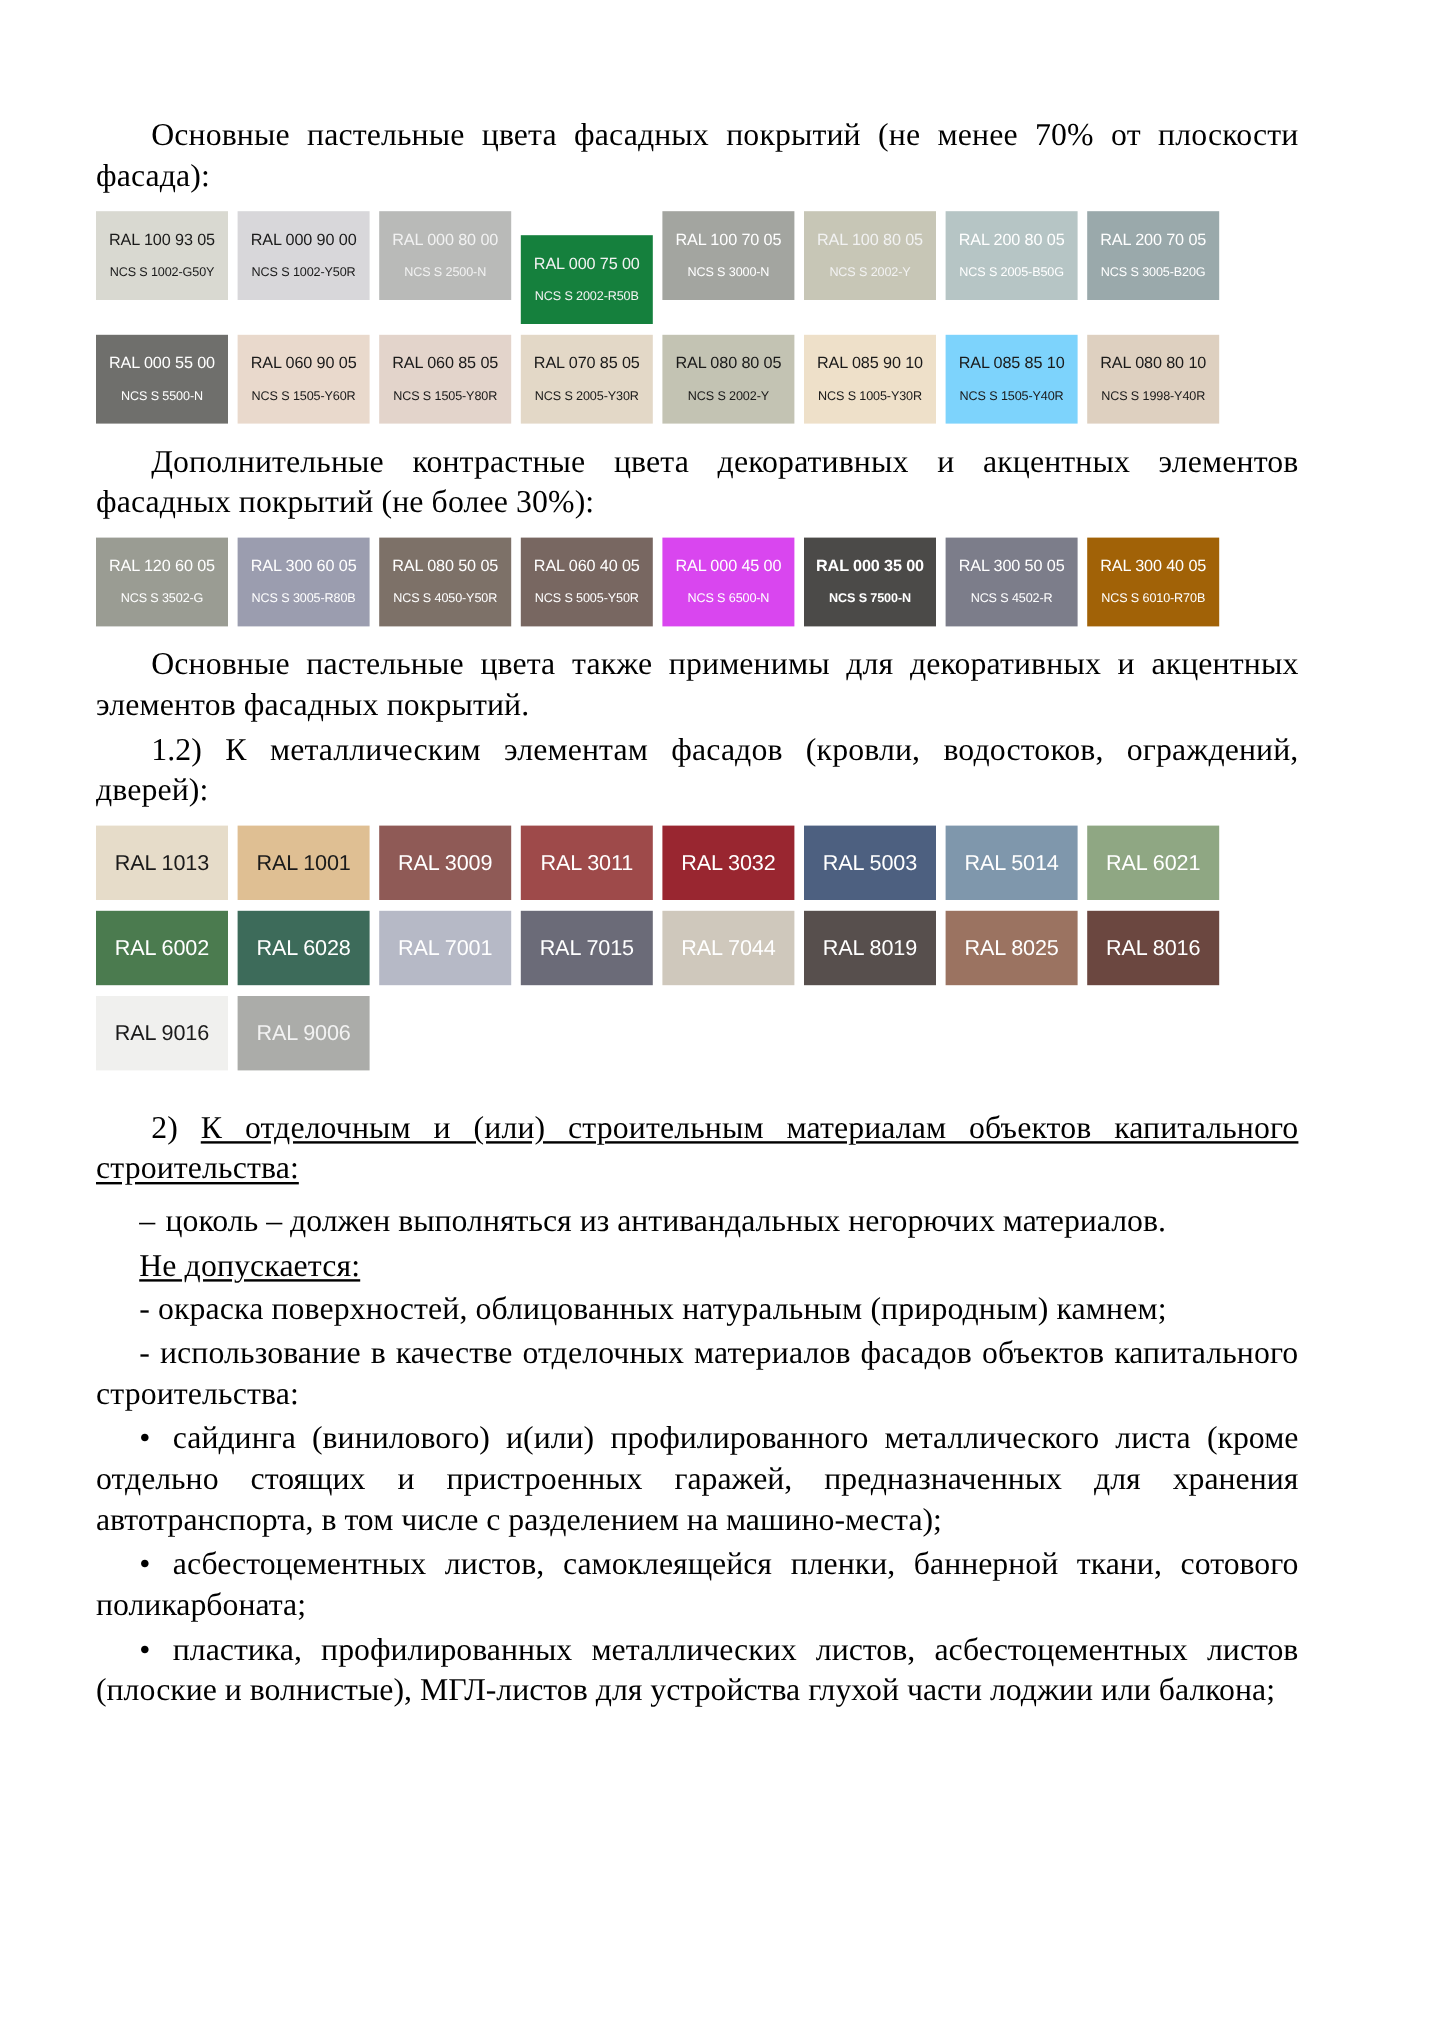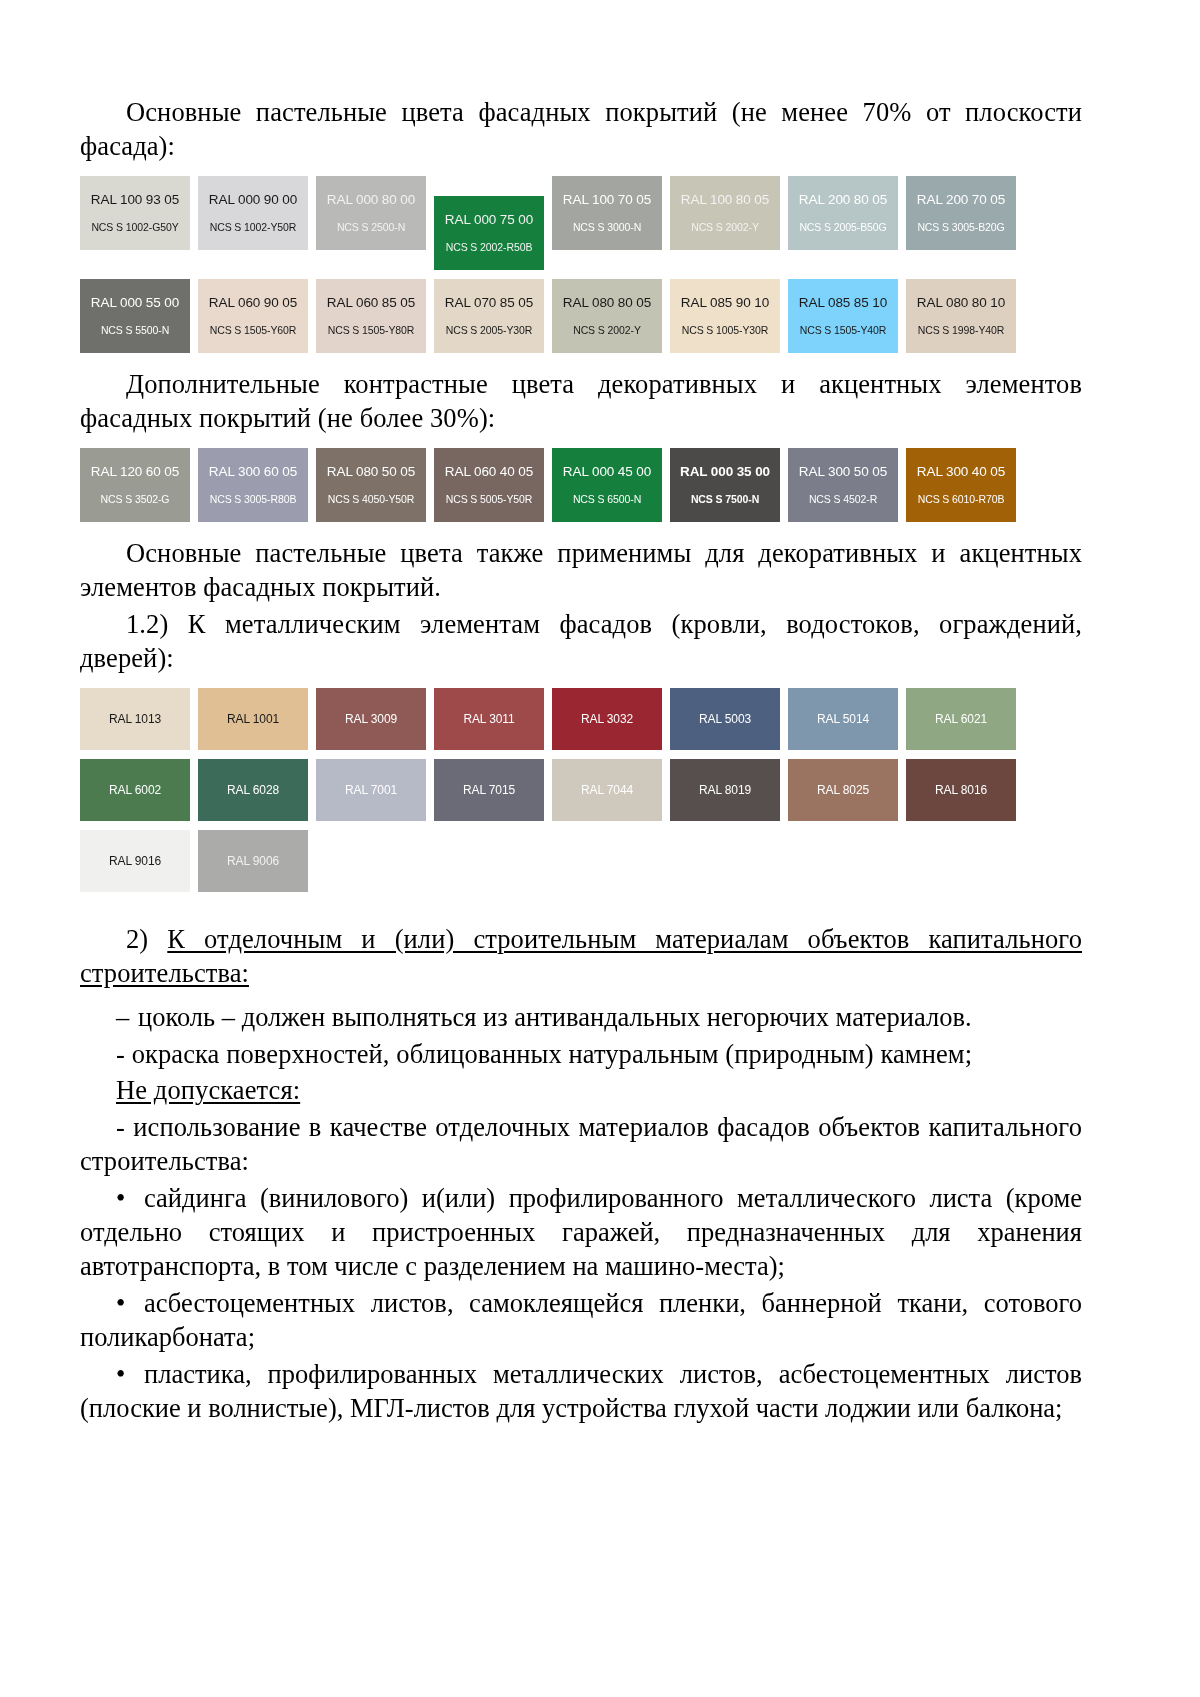--- a/index.html
+++ b/index.html
@@ -79,21 +79,21 @@
 
   
   .swatch.contrast { height: 74px; }
 
   
   .swatch.metal {
     height: 62px;
     justify-content: center;
   }
   .swatch.metal .ral {
-    font-size: 12px;
+    font-size: 18px;
     margin: 0;
   }
 
   .dark-text  { color: #1a1a1a; }
   .light-text { color: #ffffff; }
   .mid-text   { color: #f2f2f2; }
   .spacer-md { height: 16px; }
   .spacer-sm { height: 8px; }
 
   ul.bullets, ul.dashes {
@@ -203,21 +203,21 @@
           <span class="ncs light-text">NCS S 3005-R80B</span>
         </div>
         <div class="swatch contrast" style="background: rgb(125, 113, 104);">
           <span class="ral light-text">RAL 080 50 05</span>
           <span class="ncs light-text">NCS S 4050-Y50R</span>
         </div>
         <div class="swatch contrast" style="background: rgb(120, 103, 97);">
           <span class="ral light-text">RAL 060 40 05</span>
           <span class="ncs light-text">NCS S 5005-Y50R</span>
         </div>
-        <div class="swatch contrast" style="background: #15803d; text-align: right;">
+        <div class="swatch contrast" style="background: #d946ef; text-align: right;">
           <span class="ral light-text">RAL 000 45 00</span>
           <span class="ncs light-text">NCS S 6500-N</span>
         </div>
         <div class="swatch contrast" style="background: rgb(75, 74, 72); font-weight: bold;">
           <span class="ral light-text">RAL 000 35 00</span>
           <span class="ncs light-text">NCS S 7500-N</span>
         </div>
         <div class="swatch contrast" style="background: rgb(124, 125, 138);">
           <span class="ral light-text">RAL 300 50 05</span>
           <span class="ncs light-text">NCS S 4502-R</span>
@@ -305,25 +305,25 @@
 
   <div class="spacer-sm"></div>
 
   <ul class="dashes">
     <li class="para dash-item">
       <span class="mark">–</span>
       <span>цоколь – должен выполняться из антивандальных негорючих материалов.</span>
     </li>
   </ul>
 
-  <p class="para" style="text-indent:36px;">- окраска поверхностей, облицованных натуральным (природным) камнем;</p>
-
   <p class="para" style="text-indent:36px;">
     <span class="u">Не допускается:</span>
   </p>
+
+  <p class="para" style="text-indent:36px;">- окраска поверхностей, облицованных натуральным (природным) камнем;</p>
 
   <p class="para" style="text-indent:36px;">-  использование  в  качестве  отделочных  материалов  фасадов  объектов капитального строительства:</p>
 
   <ul class="bullets">
     <li class="para bullet-item">
       <span class="mark" style="left:36px;">•</span>
       <span style="display:block; text-indent:64px;">сайдинга (винилового) и(или) профилированного металлического листа (кроме отдельно стоящих и пристроенных гаражей, предназначенных для хранения автотранспорта, в том числе с разделением на машино-места);</span>
     </li>
     <li class="para bullet-item">
       <span class="mark" style="left:36px;">•</span>

